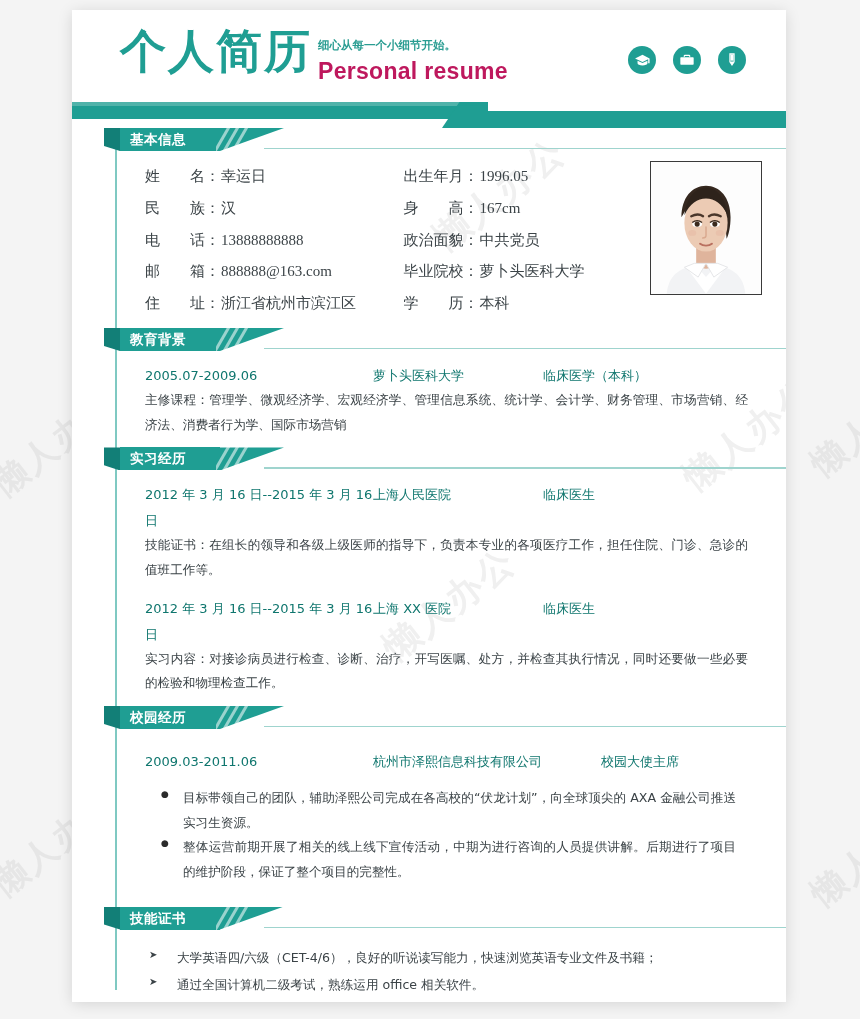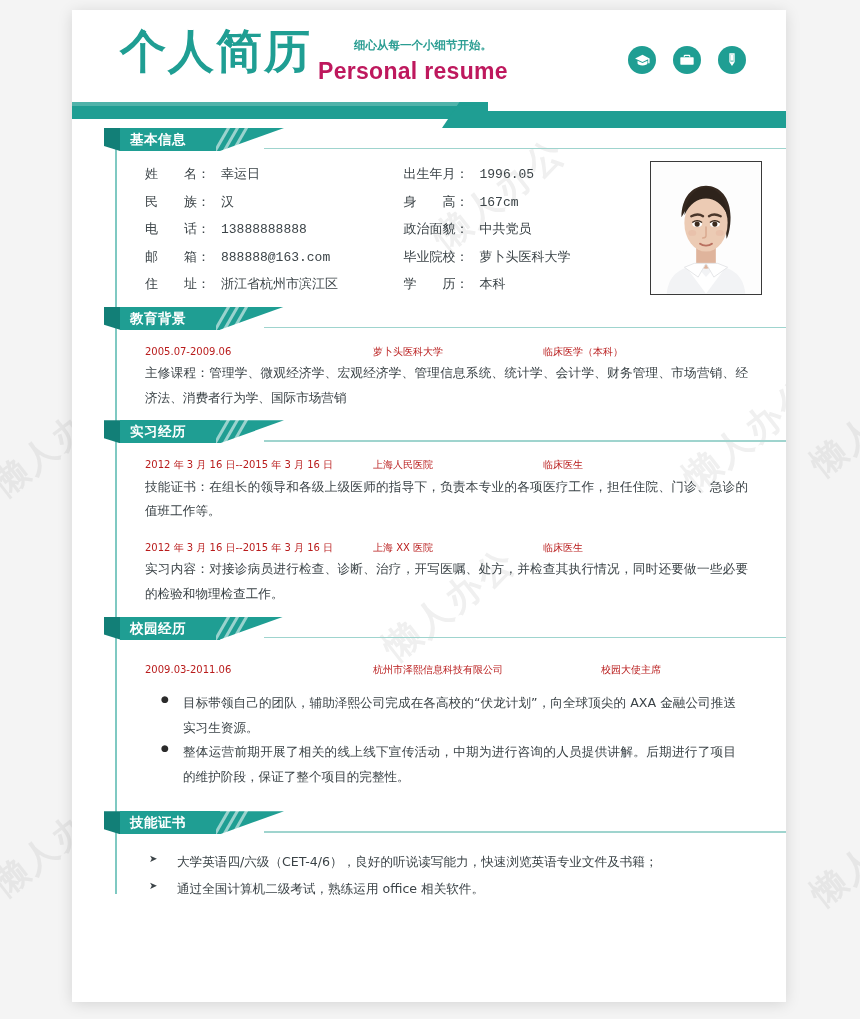--- a/index.html
+++ b/index.html
@@ -42,21 +42,21 @@
   
   .header { position: relative; height: 92px; z-index: 2; }
   .title-cn {
     position: absolute; left: 48px; top: 18px;
     font-size: 46px; font-weight: bold; color: #1f9e93;
     letter-spacing: 2px; line-height: 1;
     font-family: "DejaVu Sans", sans-serif;
   }
   .tagline {
     position: absolute; left: 246px; top: 28px;
-    font-size: 11.5px; color: #2a9d92; font-weight: bold; margin-left: 36px;
+    font-size: 11.5px; color: #2a9d92; font-weight: bold;
   }
   .title-en {
     position: absolute; left: 246px; top: 48px;
     font-size: 23px; font-weight: bold; color: #be185d;
     letter-spacing: .3px;
   }
   .hicons { position: absolute; right: 40px; top: 36px; display: flex; gap: 17px; }
   .hicon {
     width: 28px; height: 28px; border-radius: 50%;
     background: #1f9e93; display: flex; align-items: center; justify-content: center;
@@ -129,33 +129,33 @@
   .seccontent {
     margin-left: 44px; padding: 12px 38px 10px 20px;
     font-size: 12.6px; color: #3b4347; line-height: 1.95;
     font-family: "DejaVu Sans", sans-serif;
   }
 
   
   .info-wrap { display: flex; margin-left: 44px; padding: 10px 20px 8px 20px; }
   .info-cols { display: flex; flex: 1; gap: 18px; }
   .info-col { flex: 1; }
-  .info-row { display: flex; font-size: 13px; color: #3b4347; line-height: 2.12;
-              font-family: Liberation Mono, monospace; }
+  .info-row { display: flex; font-size: 15px; color: #3b4347; line-height: 2.12;
+              font-family: Liberation Serif, serif; }
   .info-key { width: 76px; flex: none; letter-spacing: 0; }
   .info-val { color: #3b4347; }
   .photo-box {
     width: 112px; height: 134px; flex: none; margin-left: 6px; margin-right: 4px;
     border: 1.2px solid #3a3a3a; background: #ffffff; overflow: hidden;
     position: relative;
   }
   .photo-svg { display: block; width: 100%; height: 100%; }
 
   
-  .triple { display: flex; font-size: 10px; color: #b91c1c; }
+  .triple { display: flex; font-size: 13px; color: #0f766e; }
   .triple .c1 { width: 228px; flex: none; }
   .triple .c2 { width: 170px; flex: none; }
   .triple .c3 { flex: 1; }
   .para { font-size: 12.6px; color: #3b4347; line-height: 1.95; text-align: justify; }
   .gap { height: 14px; }
 
   ul.dots { list-style: none; margin: 12px; padding: 0; }
   ul.dots li {
     position: relative; padding-left: 26px; line-height: 1.95;
     font-size: 12.6px; color: #3b4347; text-align: justify;

